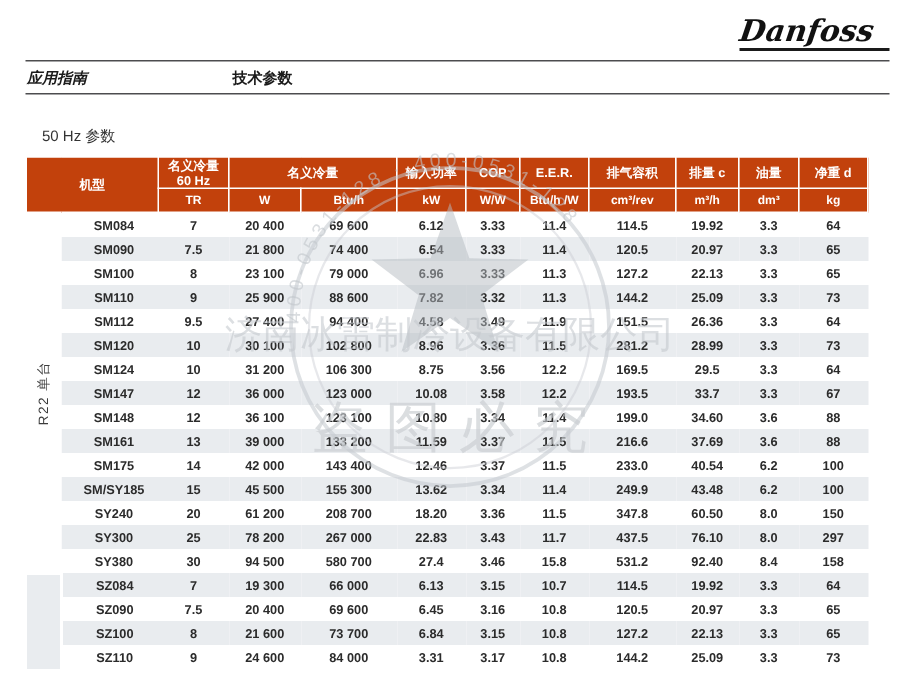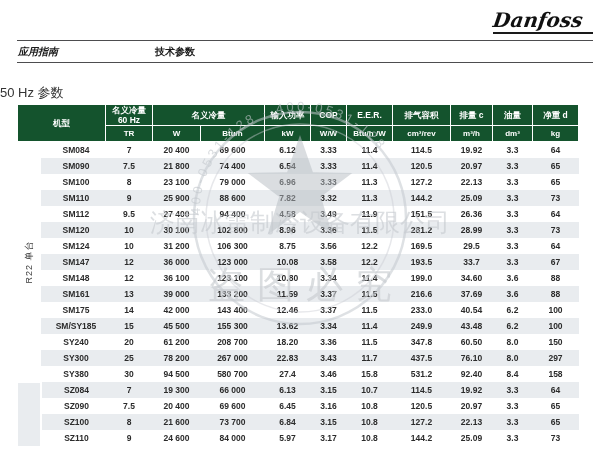--- a/index.html
+++ b/index.html
@@ -9,26 +9,26 @@
   
   #logo{position:absolute;top:8px;right:7px;width:110px;text-align:center;
         font-family:"DejaVu Serif","Liberation Serif",serif;font-style:italic;font-weight:bold;
         font-size:20px;color:#111;transform:skewX(-8deg);letter-spacing:0;}
   #logo-underline{position:absolute;top:32px;right:7px;width:100px;height:2px;background:#1a1a1a;}
   .hrule{position:absolute;left:17px;width:576px;height:1px;background:#4d4d4f;}
   #rule-top{top:40px;}
   #rule-bottom{top:62px;}
   #hdr-left{position:absolute;left:18px;top:45px;font-size:10px;font-weight:bold;color:#1a1a1a;font-style:italic;}
   #hdr-right{position:absolute;left:155px;top:45px;font-size:10px;font-weight:bold;color:#1a1a1a;}
-  #section-title{position:absolute;left:0;top:84px;font-size:13px;color:#333;}
+  #section-title{position:absolute;left:28px;top:84px;font-size:10px;color:#333;}
 
   
   #spec-table{position:absolute;left:17px;top:104px;width:561px;border-collapse:collapse;
               table-layout:fixed;font-size:8.5px;}
-  #spec-table th{background:#14532d;color:#fff;border:1px solid #fff;font-weight:bold;
+  #spec-table th{background:#c2410c;color:#fff;border:1px solid #fff;font-weight:bold;
                  padding:0;text-align:center;vertical-align:middle;}
   #spec-table thead tr:nth-child(1) th{height:20px;line-height:10px;font-size:8.5px;}
   #spec-table thead tr:nth-child(2) th{height:15px;line-height:15px;font-size:8px;font-weight:bold;}
   #spec-table td{height:16px;line-height:16px;padding:0;text-align:center;
                  font-weight:bold;color:#2b2b2b;font-size:8.5px;white-space:nowrap;}
   #spec-table td.model{text-align:center;padding-left:6px;}
   #spec-table td.stripe{background:#e9ecef;}
   #spec-table td.group-label{background:#ffffff;position:relative;padding:0;}
   #spec-table td.group-label.gray{background:#e9ecef;border-right:2px solid #fff;border-top:1px solid #fff;}
   .vertical-text{position:absolute;left:50%;top:50%;transform:translate(-50%,-50%) rotate(-90deg);
@@ -332,21 +332,21 @@
           <td class=" stripe">127.2</td>
           <td class=" stripe">22.13</td>
           <td class=" stripe">3.3</td>
           <td class=" stripe">65</td>
         </tr>
         <tr>
           <td class="model">SZ110</td>
           <td class="">9</td>
           <td class="">24 600</td>
           <td class="">84 000</td>
-          <td class="">5.97</td>
+          <td class="">3.31</td>
           <td class="">3.17</td>
           <td class="">10.8</td>
           <td class="">144.2</td>
           <td class="">25.09</td>
           <td class="">3.3</td>
           <td class="">73</td>
         </tr>
       </tbody>
   </table>
 

